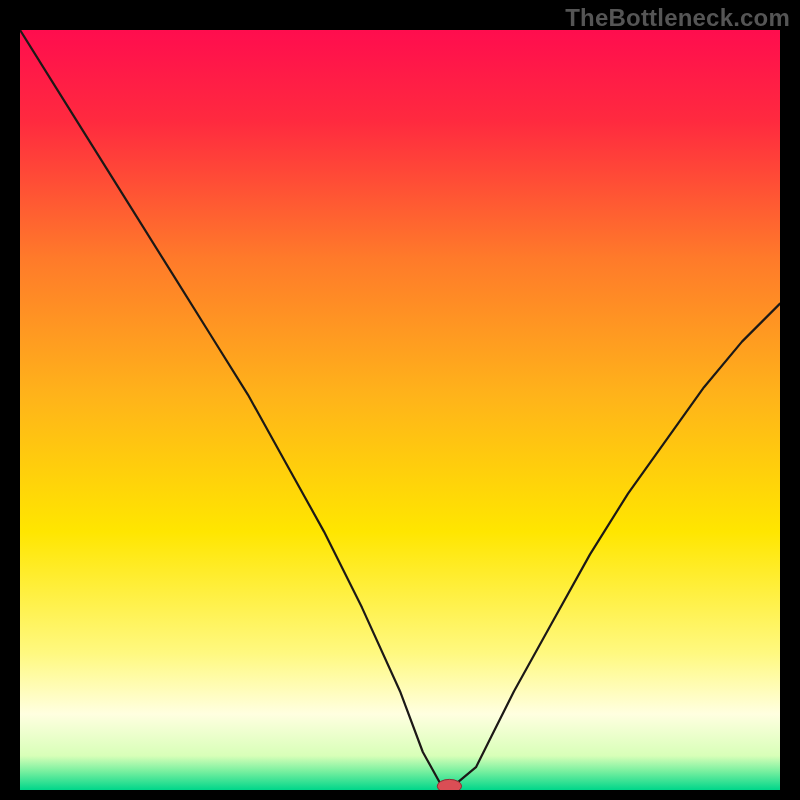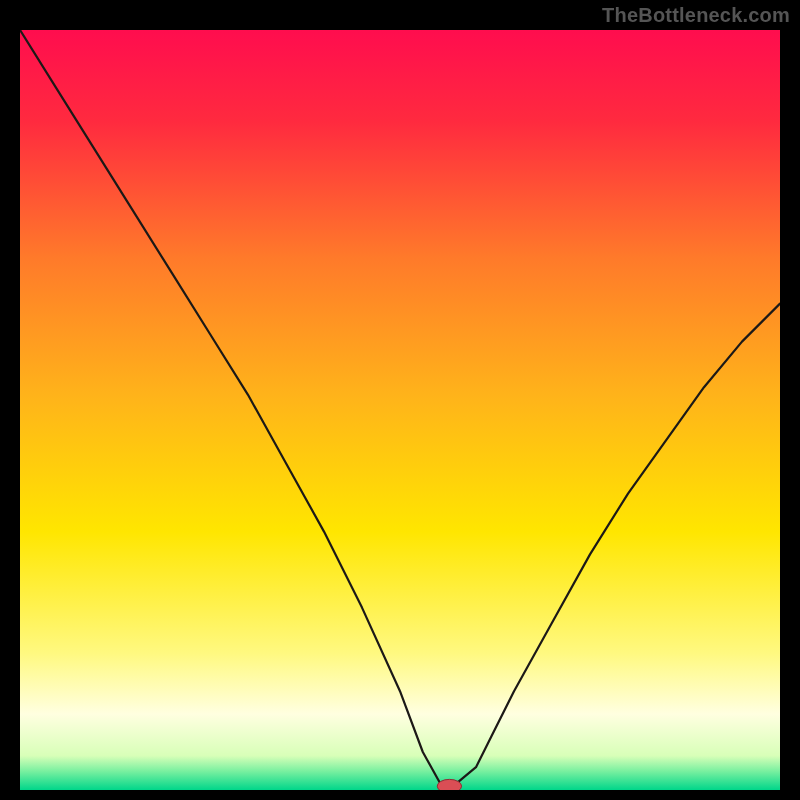--- a/index.html
+++ b/index.html
@@ -15,21 +15,21 @@
     position: relative;
     width: 800px;
     height: 800px;
     background: #000;
   }
   .attribution {
     position: absolute;
     top: 4px;
     right: 10px;
     color: #555;
-    font-size: 20px;
+    font-size: 24px;
     font-weight: bold;
     letter-spacing: 0.2px;
     z-index: 5;
   }
   .plot-wrap {
     position: absolute;
     left: 20px;
     top: 30px;
     width: 760px;
     height: 760px;

